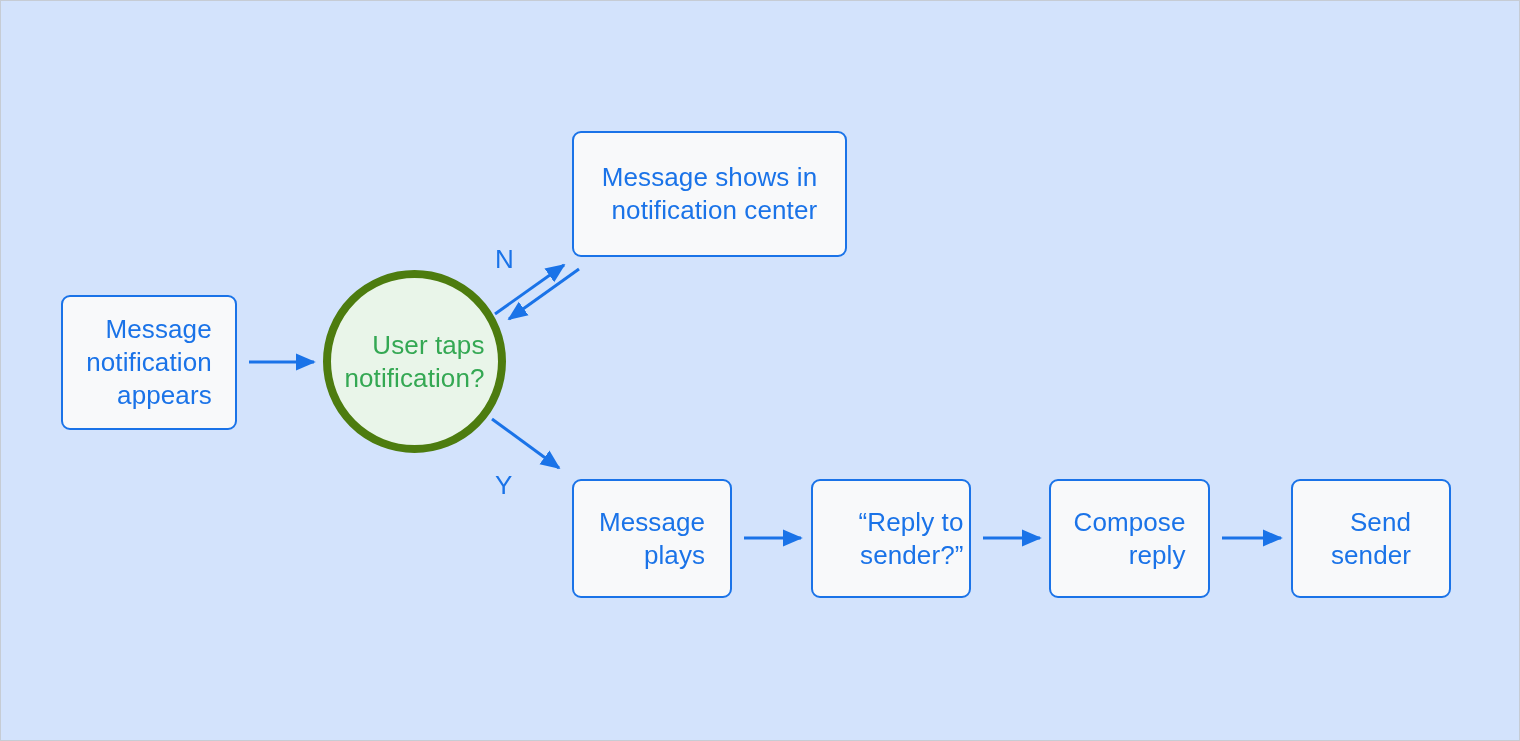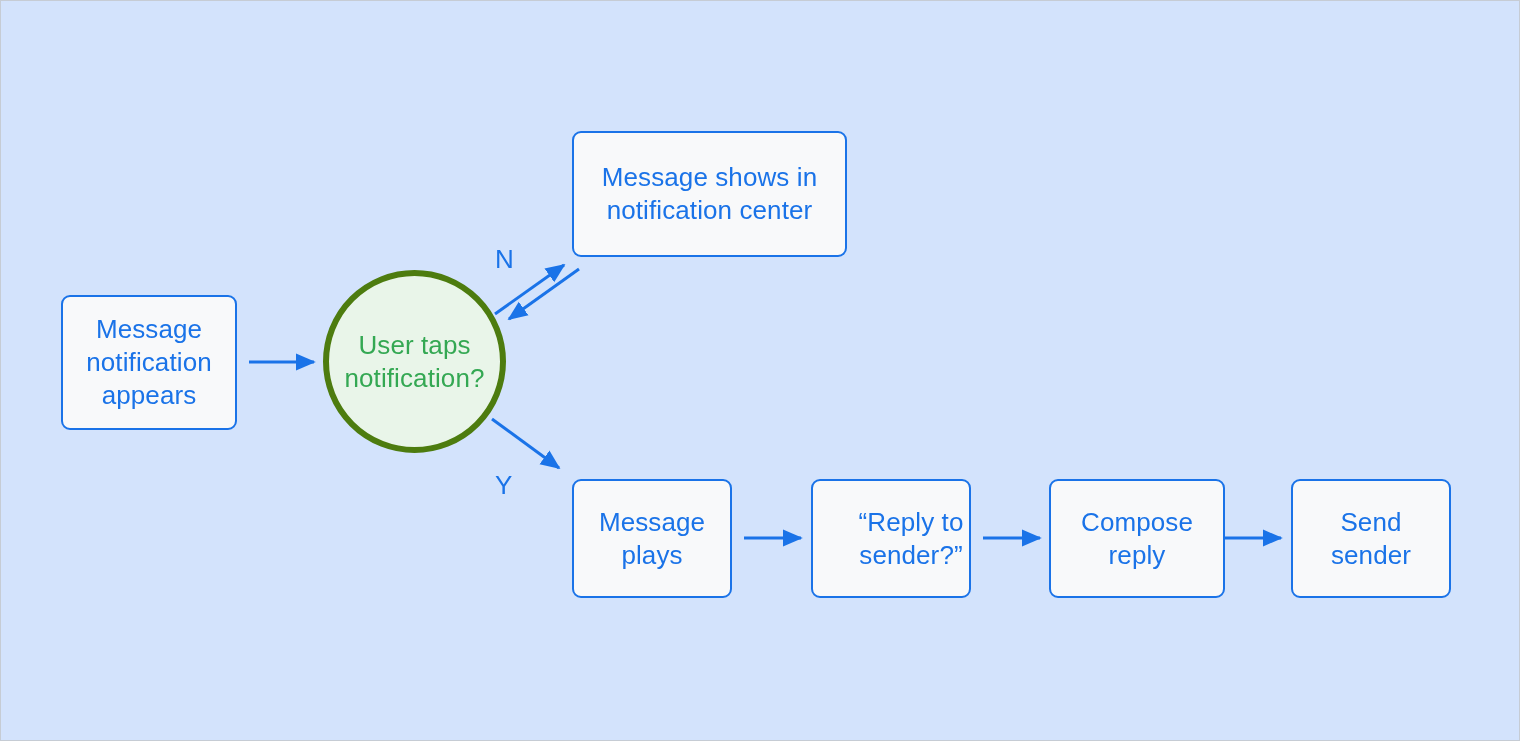--- a/index.html
+++ b/index.html
@@ -26,34 +26,34 @@
     width: 1520px;
     height: 741px;
     pointer-events: none;
   }
   .node {
     position: absolute;
     box-sizing: border-box;
     display: flex;
     align-items: center;
     justify-content: center;
-    text-align: center;
+    text-align: right;
     background: #f8f9fa;
     border: 2px solid #1a73e8;
     border-radius: 9px;
     color: #1a73e8;
     font-size: 26px;
     line-height: 1.26;
     letter-spacing: 0.1px;
     white-space: pre-line;
   }
   .node.decision {
     border-radius: 50%;
     background: #e9f5e9;
-    border: 6px solid #4d7c0f;
+    border: 8px solid #4d7c0f;
     color: #34a853;
   }
   .edge-label {
     position: absolute;
     color: #1a73e8;
     font-size: 26px;
     line-height: 1;
     background: transparent;
   }
   .node-text {
@@ -121,21 +121,21 @@
   <div class="node" id="node-message-plays" style="left:571px; top:478px; width:160px; height:119px;">
     <span class="node-text">Message
 plays</span>
   </div>
 
   <div class="node" id="node-reply-to-sender" style="left:810px; top:478px; width:160px; height:119px;padding-left:40px;">
     <span class="node-text">“Reply to
 sender?”</span>
   </div>
 
-  <div class="node" id="node-compose-reply" style="left:1048px; top:478px; width:176px; height:119px;">
+  <div class="node" id="node-compose-reply" style="left:1048px; top:478px; width:161px; height:119px;">
     <span class="node-text">Compose
 reply</span>
   </div>
 
   <div class="node" id="node-send-reply" style="left:1290px; top:478px; width:160px; height:119px;">
     <span class="node-text">Send
 sender</span>
   </div>
 
   <div class="edge-label" style="left:494px; top:245px;">N</div>

